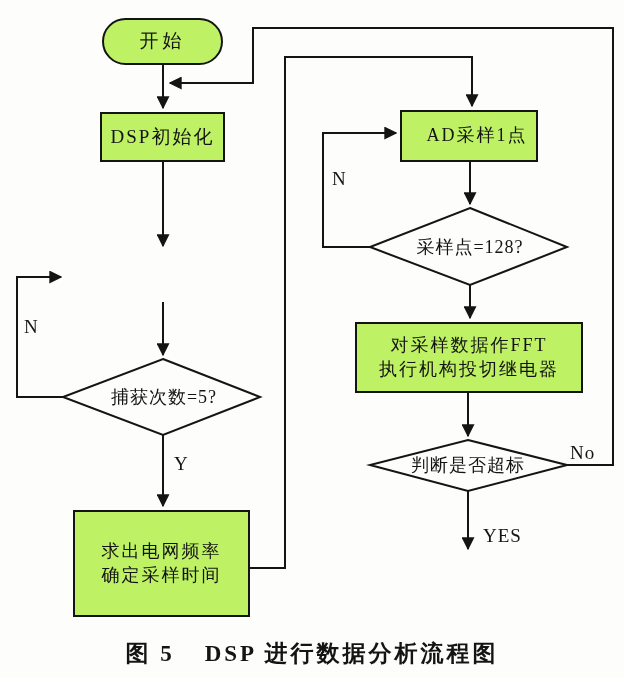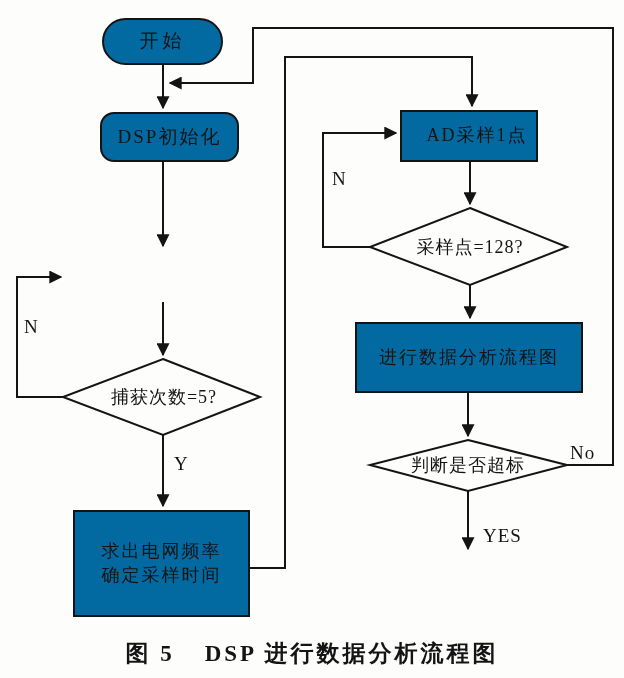--- a/index.html
+++ b/index.html
@@ -14,21 +14,21 @@
   }
   svg.wires { position: absolute; left: 0; top: 0; }
   .node {
     position: absolute;
     box-sizing: border-box;
     display: flex;
     flex-direction: column;
     align-items: center;
     justify-content: center;
     border: 2px solid #141414;
-    background: #0369a1;
+    background: #bef264;
     text-align: center;
     line-height: 1.3;
   }
   .node.oval { border-radius: 26px; }
   .node .t { font-size: 19px; letter-spacing: 2px; white-space: nowrap; }
   .node .t.small { font-size: 18px; }
   .node .t.wide { letter-spacing: 4px; }
   .dlabel {
     position: absolute;
     display: flex;
@@ -95,36 +95,37 @@
 
     <polygon points="163,359 260,397 163,435 63,397" fill="#fdfdfc" stroke="#141414" stroke-width="2"></polygon>
     <polygon points="470,208 567,247 470,285 370,247" fill="#fdfdfc" stroke="#141414" stroke-width="2"></polygon>
     <polygon points="468,440 567,465 468,491 370,465" fill="#fdfdfc" stroke="#141414" stroke-width="2"></polygon>
   </svg>
 
   <div class="node oval" style="left:102px; top:18px; width:121px; height:47px;">
     <span class="t wide">开始</span>
   </div>
 
-  <div class="node" style="left:100px; top:112px; width:139px; height:50px;border-radius:14px;">
+  <div class="node" style="left:100px; top:112px; width:125px; height:50px;">
     <span class="t">DSP初始化</span>
   </div>
 
 
   <div class="node" style="left:73px; top:510px; width:177px; height:107px;">
     <span class="t small">求出电网频率</span>
     <span class="t small">确定采样时间</span>
   </div>
 
   <div class="node" style="left:400px; top:110px; width:138px; height:52px;padding-left:16px;">
     <span class="t small">AD采样1点</span>
   </div>
 
   <div class="node" style="left:355px; top:322px; width:228px; height:71px;">
-    <span class="t small">进行数据分析流程图</span>
+    <span class="t small">对采样数据作FFT</span>
+    <span class="t small">执行机构投切继电器</span>
   </div>
 
 
   <div class="dlabel" style="left:84px; top:381px; width:160px; height:32px;">捕获次数=5?</div>
   <div class="dlabel" style="left:390px; top:231px; width:160px; height:32px;">采样点=128?</div>
   <div class="dlabel" style="left:378px; top:451px; width:180px; height:28px;">判断是否超标</div>
 
   <div class="elabel" style="left:24px; top:316px;">N</div>
   <div class="elabel" style="left:174px; top:453px;">Y</div>
   <div class="elabel" style="left:332px; top:168px;">N</div>

